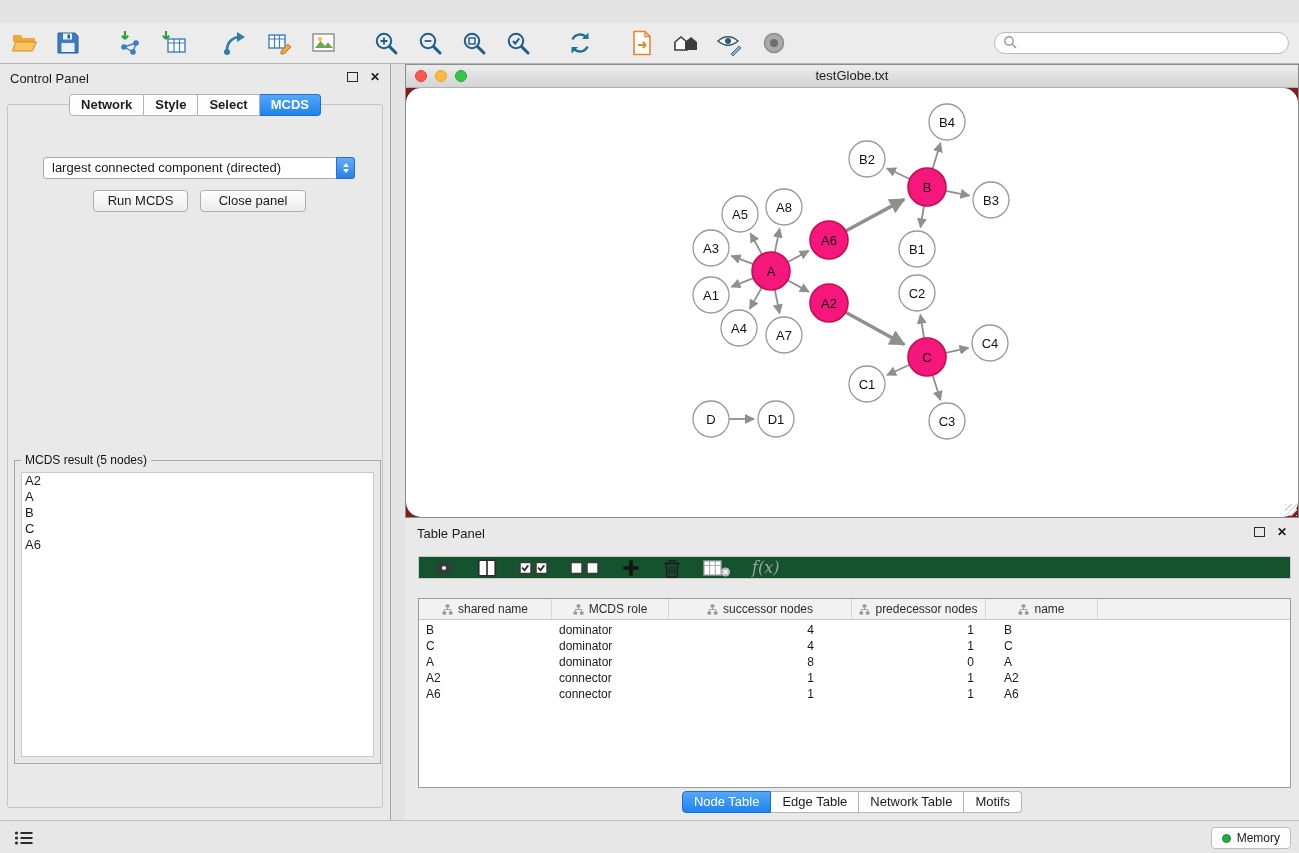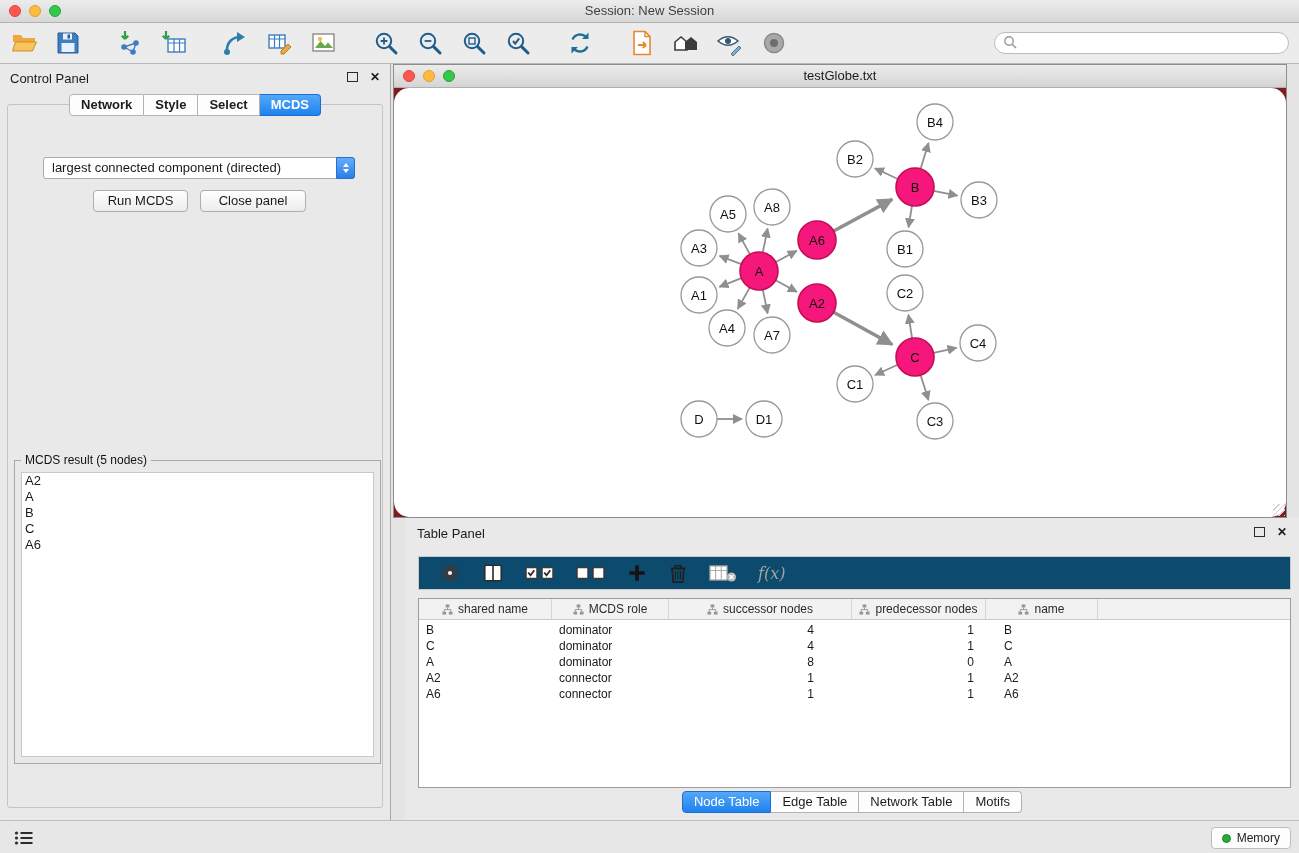--- a/index.html
+++ b/index.html
@@ -45,30 +45,30 @@
   .tri-down{width:0;height:0;border-left:3.5px solid transparent;border-right:3.5px solid transparent;border-top:4.5px solid #fff;}
   .cp-btn{position:absolute;top:126px;height:22px;background:linear-gradient(#ffffff,#ececec);border:1px solid #adadad;border-radius:4px;font-size:13px;text-align:center;line-height:20px;box-sizing:border-box;cursor:default;}
   .run-btn{left:93px;width:95px;}
   .closep-btn{left:200px;width:106px;}
   .result-group{position:absolute;left:14px;top:396px;width:367px;height:304px;border:1px solid #a8a8a8;box-sizing:border-box;}
   .result-legend{position:absolute;left:6px;top:-8px;background:#e9e9e9;padding:0 4px;font-size:12px;color:#111;}
   .result-list{position:absolute;left:6px;top:11px;right:6px;bottom:6px;background:#fff;border:1px solid #c9c9c9;overflow:hidden;}
   .result-item{height:16px;line-height:16px;padding-left:3px;font-size:13px;}
 
   
-  .network-window{position:absolute;left:393px;top:64px;width:894px;height:454px;background:#7f1d1d;border:1px solid #8d8d8d;box-sizing:border-box;}
+  .network-window{position:absolute;left:405px;top:64px;width:894px;height:454px;background:#7f1d1d;border:1px solid #8d8d8d;box-sizing:border-box;}
   .nw-titlebar{position:relative;height:22px;background:linear-gradient(#ececec,#d4d4d4);border-bottom:1px solid #b0b0b0;}
   .nw-title{text-align:center;line-height:22px;font-size:13px;color:#1c1c1c;}
   .nw-canvas{position:absolute;left:0;top:23px;width:892px;height:429px;background:#fff;border-radius:15px;}
   .resize-grip{position:absolute;right:1px;bottom:1px;width:12px;height:12px;background:repeating-linear-gradient(135deg,#cfcfcf 0 1px,transparent 1px 4px);}
 
   
   .table-panel{position:absolute;left:405px;top:518px;width:894px;height:302px;background:#e9e9e9;}
   .tp-title{position:absolute;left:12px;top:8px;font-size:13px;color:#1c1c1c;}
-  .tp-toolbar{position:absolute;left:13px;right:8px;top:38px;height:34px;background:#0c4a6e;border:1px solid #c9c9c9;box-sizing:border-box;display:flex;align-items:center;gap:21px;padding-left:20px;}
+  .tp-toolbar{position:absolute;left:13px;right:8px;top:38px;height:23px;background:#14532d;border:1px solid #c9c9c9;box-sizing:border-box;display:flex;align-items:center;gap:21px;padding-left:14px;}
   .tp-btn{display:flex;align-items:center;justify-content:center;height:28px;cursor:default;}
   .fx-text{font-family:"DejaVu Serif",serif;font-style:italic;font-size:16px;color:#a2a2a2;}
   .tp-table{position:absolute;left:13px;right:8px;top:80px;height:190px;background:#fff;border:1px solid #9c9c9c;box-sizing:border-box;overflow:hidden;}
   .thead{display:flex;height:20px;background:#f2f2f2;border-bottom:1px solid #c9c9c9;}
   .th{display:flex;align-items:center;justify-content:center;gap:5px;font-size:12px;color:#2b2b2b;border-right:1px solid #d6d6d6;box-sizing:border-box;}
   .th.filler{flex:1;border-right:none;}
   .hdr-ic{width:11px;height:11px;}
   .tbody{padding-top:2px;}
   .tr{display:flex;height:16px;align-items:center;font-size:12px;}
   .td{box-sizing:border-box;white-space:nowrap;overflow:hidden;}
@@ -83,28 +83,20 @@
   .statusbar{position:absolute;left:0;top:820px;width:100%;height:33px;background:#e7e7e7;border-top:1px solid #bdbdbd;box-sizing:border-box;}
   .sb-list-btn{position:absolute;left:12px;top:8px;width:24px;height:18px;display:flex;align-items:center;justify-content:center;cursor:default;}
   .memory-btn{position:absolute;right:8px;top:6px;height:20px;background:#fdfdfd;border:1px solid #bdbdbd;border-radius:4px;display:flex;align-items:center;gap:6px;padding:0 10px;font-size:12px;color:#1c1c1c;cursor:default;}
   .mem-dot{width:9px;height:9px;border-radius:50%;background:#27a93c;border:1px solid #1d8a2f;box-sizing:border-box;}
 </style>
 </head>
 <body>
 
 <div class="app">
 
-  <div class="titlebar">
-    <div class="traffic">
-      <span class="light red"></span>
-      <span class="light yellow"></span>
-      <span class="light green"></span>
-    </div>
-    <div class="titlebar-title">Session: New Session</div>
-  </div>
 
   <div class="main-toolbar">
     <div class="tb-groups">
         <div class="tb-group">
           <div class="tb-btn">
             <svg viewBox="0 0 26 26">
               <path d="M2 5h8l2 3h12v4H2z" fill="#f0a73c"></path>
               <path d="M4.5 12h21l-4 9H1.5z" fill="#f7c45e" stroke="#c98f2d"></path>
             </svg>
           </div>

